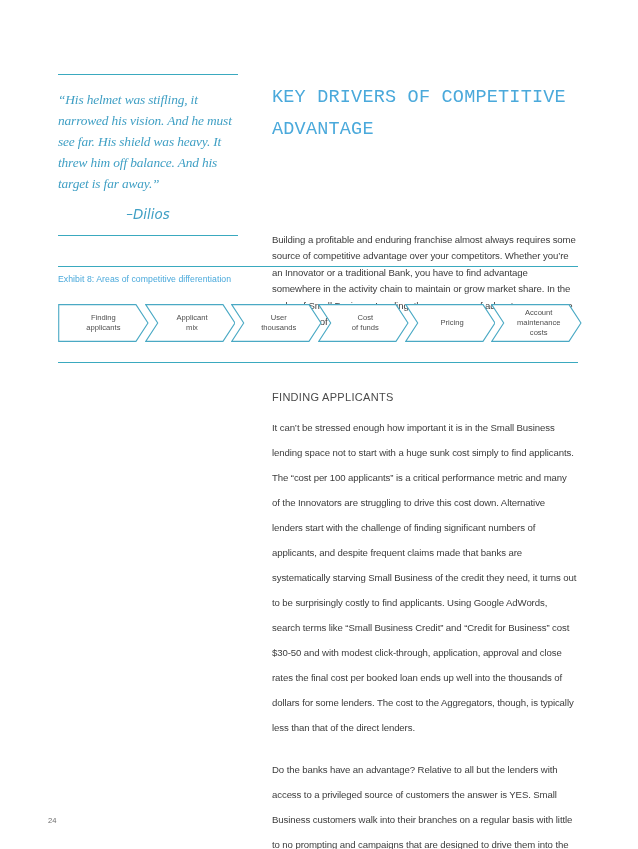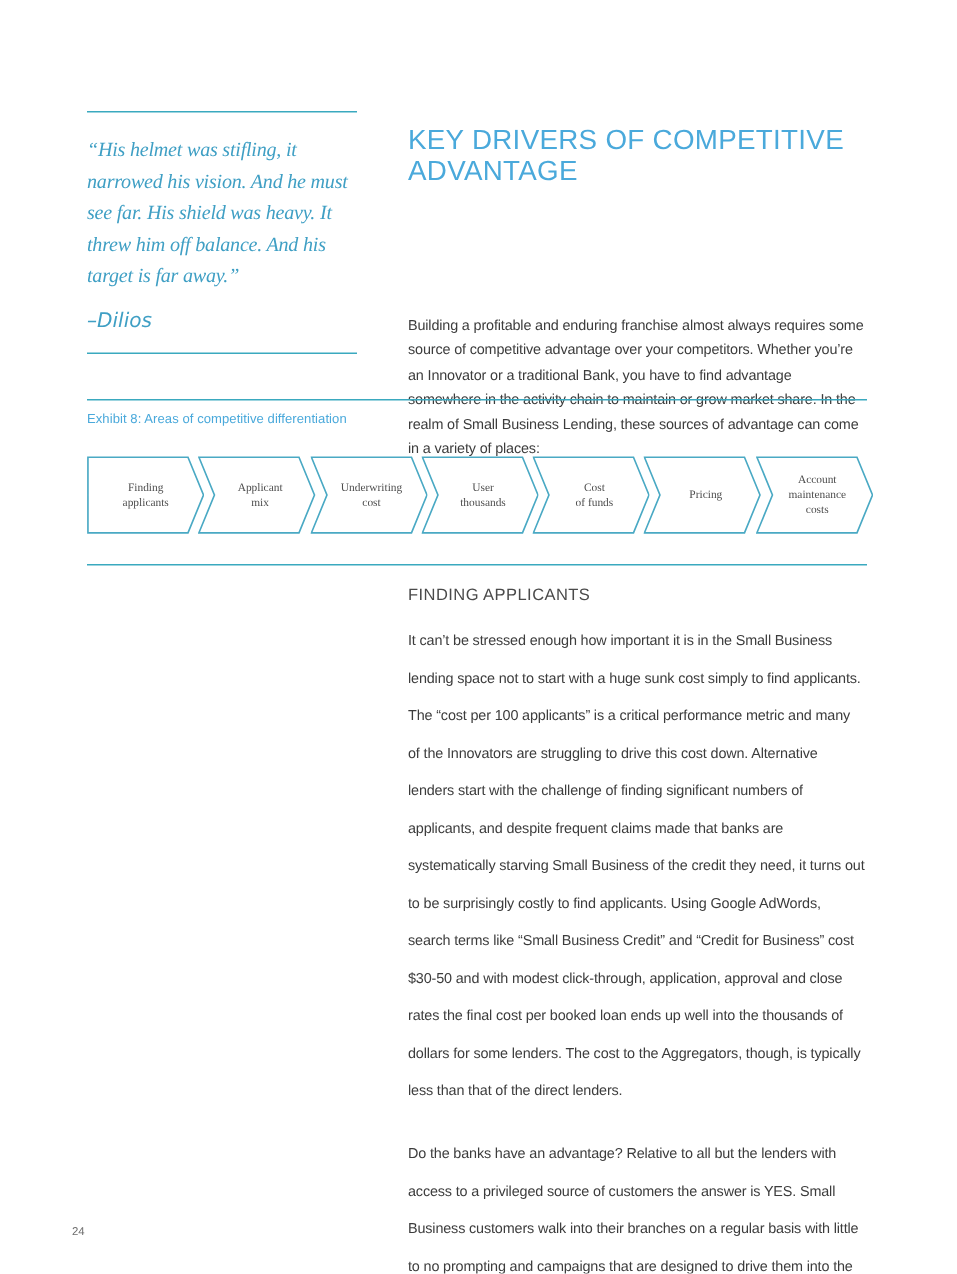--- a/index.html
+++ b/index.html
@@ -44,38 +44,39 @@
     line-height: 21px;
     color: #3f9fc4;
     letter-spacing: -0.15px;
   }
   .quote-attrib {
     font-family: "DejaVu Sans", sans-serif;
     font-style: italic;
     font-size: 13.4px;
     line-height: 21px;
     color: #3f9fc4;
-    text-align: left;
+    text-align: center;
     margin-top: 10px;
   }
 
   
   .right-col {
     position: absolute;
     left: 272px;
     top: 82px;
     width: 305px;
   }
   .main-title {
     font-size: 18.5px;
-    line-height: 21px;
+    line-height: 32px;
     color: #4aa9db;
     font-weight: 400;
     letter-spacing: 0.2px;
     margin: 0;
+    font-family: Liberation Mono, monospace;
   }
   .intro-para {
     margin: 0;
     padding-top: 86px;
     font-size: 9.6px;
     line-height: 16.4px;
     color: #3c3c3c;
     letter-spacing: -0.1px;
   }
 
@@ -89,24 +90,23 @@
   .exhibit-rule-top { border-top: 1.3px solid #3aa9bf; }
   .exhibit-caption {
     font-size: 8.7px;
     color: #4aa9db;
     letter-spacing: 0.05px;
     padding-top: 7px;
     padding-bottom: 20px;
   }
   .chevron-row {
     position: relative;
-    height: 52px;
+    height: 38px;
     display: flex;
     align-items: stretch;
-    font-family: Liberation Serif, serif;
   }
   .chev {
     position: relative;
     flex: 1 1 0;
     display: flex;
     align-items: center;
     justify-content: center;
     margin-right: -4px;
   }
   .chev svg {
@@ -205,27 +205,20 @@
         <svg viewBox="0 0 100 52" preserveAspectRatio="none">
           <path d="M 0.8 0.8 L 14 26 L 0.8 51.2 L 86 51.2 L 99.2 26 L 86 0.8 Z" fill="#ffffff" stroke="#4aa9c4" stroke-width="1.1" vector-effect="non-scaling-stroke"></path>
         </svg>
         <span class="chev-label">Applicant
 mix</span>
       </div>
       <div class="chev">
         <svg viewBox="0 0 100 52" preserveAspectRatio="none">
           <path d="M 0.8 0.8 L 14 26 L 0.8 51.2 L 86 51.2 L 99.2 26 L 86 0.8 Z" fill="#ffffff" stroke="#4aa9c4" stroke-width="1.1" vector-effect="non-scaling-stroke"></path>
         </svg>
-        <span class="chev-label">Underwriting
-cost</span>
-      </div>
-      <div class="chev">
-        <svg viewBox="0 0 100 52" preserveAspectRatio="none">
-          <path d="M 0.8 0.8 L 14 26 L 0.8 51.2 L 86 51.2 L 99.2 26 L 86 0.8 Z" fill="#ffffff" stroke="#4aa9c4" stroke-width="1.1" vector-effect="non-scaling-stroke"></path>
-        </svg>
         <span class="chev-label">User
 thousands</span>
       </div>
       <div class="chev">
         <svg viewBox="0 0 100 52" preserveAspectRatio="none">
           <path d="M 0.8 0.8 L 14 26 L 0.8 51.2 L 86 51.2 L 99.2 26 L 86 0.8 Z" fill="#ffffff" stroke="#4aa9c4" stroke-width="1.1" vector-effect="non-scaling-stroke"></path>
         </svg>
         <span class="chev-label">Cost
 of funds</span>
       </div>

